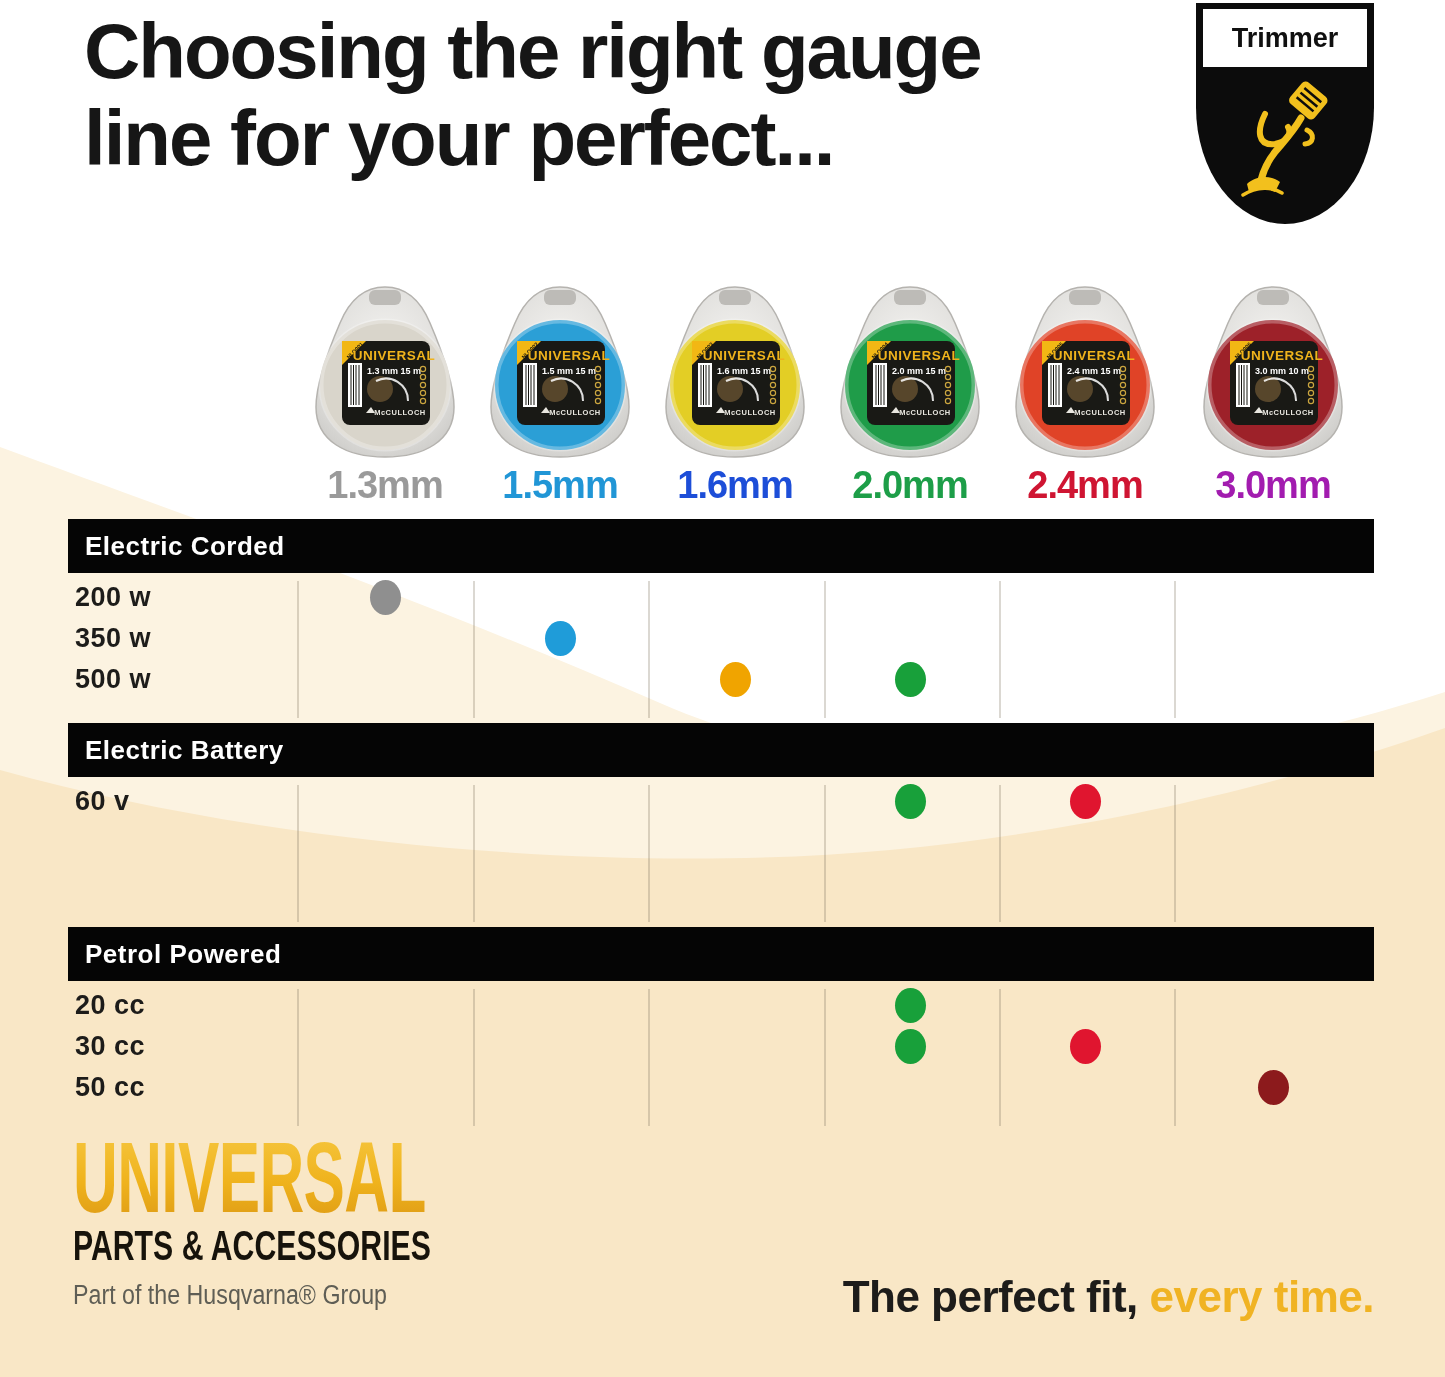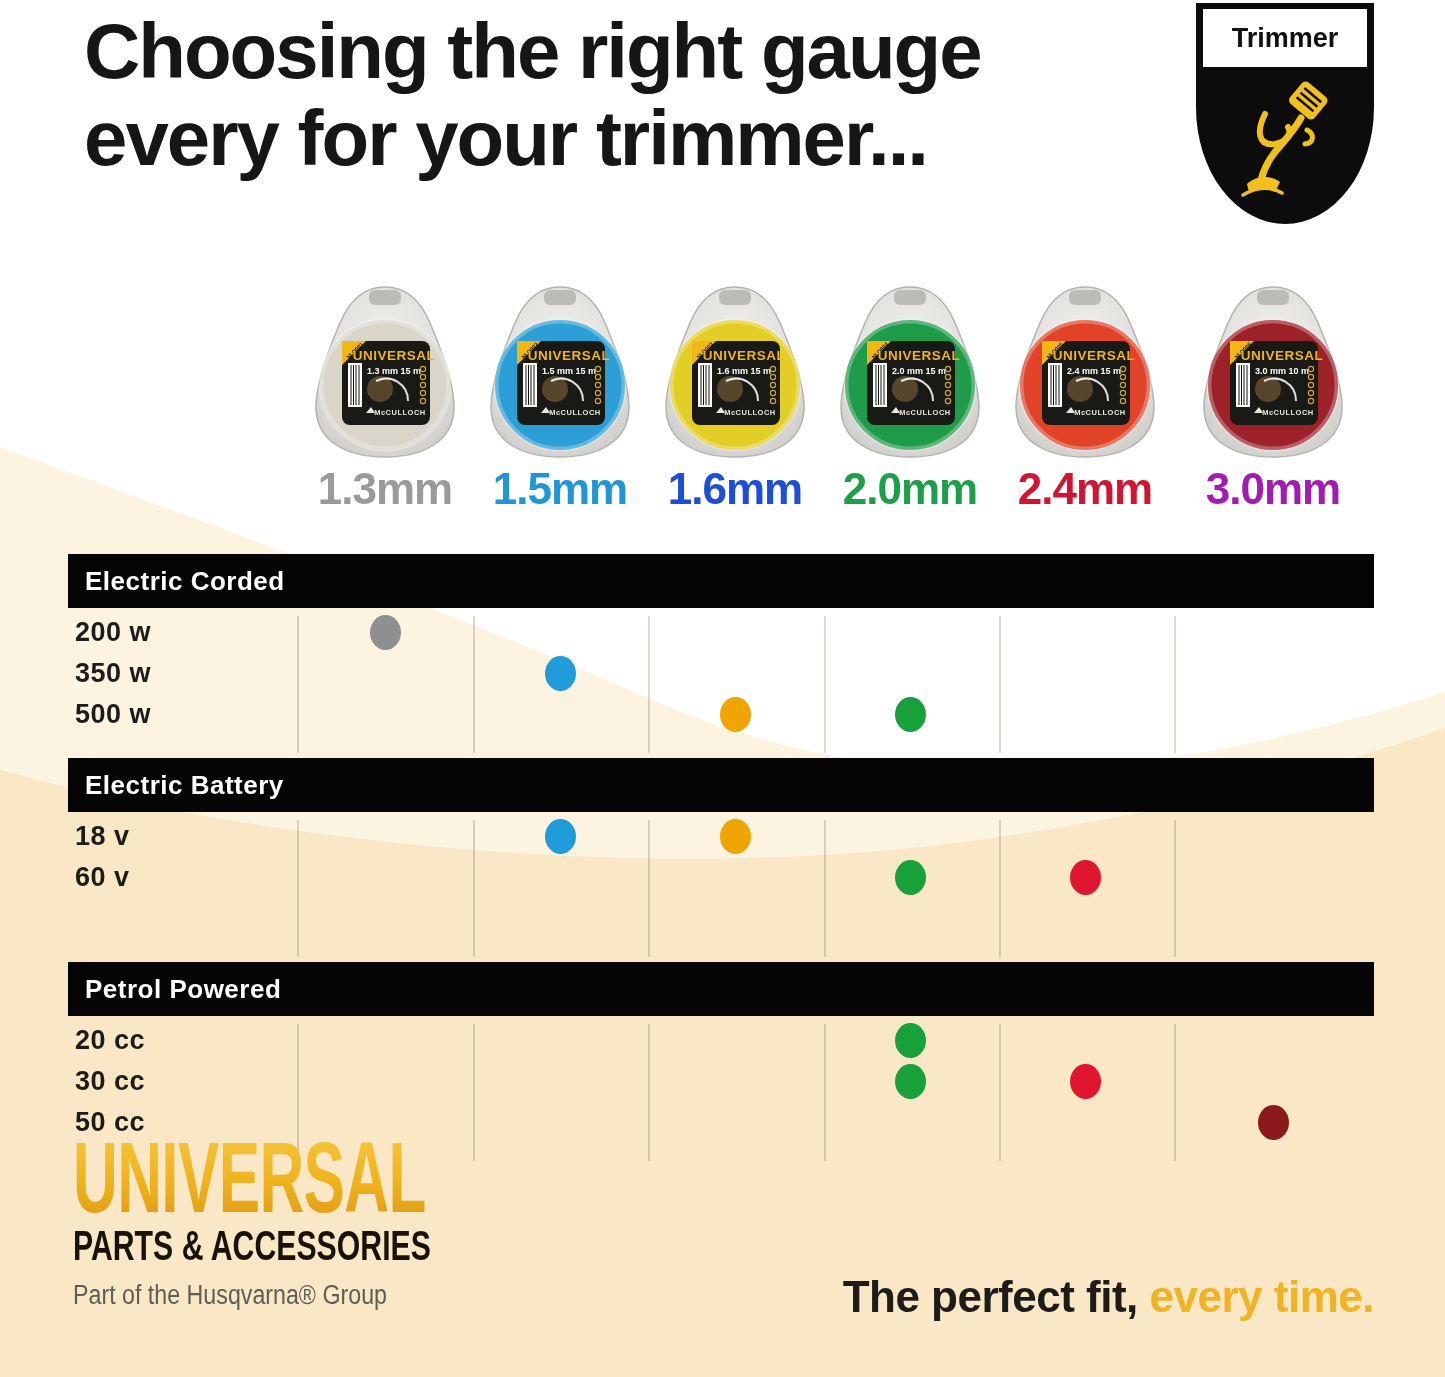--- a/index.html
+++ b/index.html
@@ -11,31 +11,31 @@
          letter-spacing:-2px;line-height:1.12;color:#161616;}
 
   
   .badge{position:absolute;left:1196px;top:3px;width:178px;height:221px;background:#0c0c0c;
          border-radius:0 0 90px 90px / 0 0 118px 118px;}
   .badge-label{margin:6px auto 0;width:164px;height:58px;background:#fff;display:flex;
                align-items:center;justify-content:center;font-size:27px;font-weight:700;color:#101010;}
   .badge-icon{display:block;margin:8px auto 0;}
 
   
-  .section{position:absolute;left:68px;width:1306px;margin-top:35px;}
+  .section{position:absolute;left:68px;width:1306px;}
   .bar{height:54px;background:#050505;color:#fff;font-size:26px;font-weight:700;
        line-height:54px;padding-left:17px;box-sizing:border-box;letter-spacing:.5px;}
   .rows{position:relative;margin-top:4px;}
   .mrow{position:relative;height:41px;}
   .mrow-label{position:absolute;left:7px;top:0;height:41px;line-height:41px;
               font-size:27px;font-weight:700;color:#1d1c1a;letter-spacing:.5px;}
   .sep{position:absolute;width:2px;background:rgba(125,115,92,.28);top:4px;}
   .dot{position:absolute;width:31px;height:35px;border-radius:50%;}
 
-  .gauge-label{position:absolute;width:176px;text-align:center;font-size:44px;font-weight:700;letter-spacing:-1px;}
+  .gauge-label{position:absolute;width:176px;text-align:center;font-size:38px;font-weight:700;letter-spacing:-1px;}
   .pack{position:absolute;width:158px;height:180px;}
 
   
   .logo1{position:absolute;left:73px;top:1120px;font-size:100px;font-weight:700;letter-spacing:-1px;
          transform:scale(0.62,1);transform-origin:left top;
          background:linear-gradient(180deg,#f7ca45 0%,#efb21c 55%,#d99514 100%);
          -webkit-background-clip:text;background-clip:text;color:#eead18;-webkit-text-fill-color:transparent;}
   .logo2{position:absolute;left:73px;top:1222px;font-size:42px;font-weight:700;letter-spacing:0;
          transform:scale(0.72,1);transform-origin:left top;color:#17130b;}
   .logo3{position:absolute;left:73px;top:1280px;font-size:27px;color:#5f5e55;
@@ -48,21 +48,21 @@
 <body>
 
 <div class="canvas">
 
   <svg class="bg" viewBox="0 0 1445 1377" preserveAspectRatio="none">
     <rect x="0" y="0" width="1445" height="1377" fill="#ffffff"></rect>
     <path fill="#fcf3e1" d="M0,447 C170,510 400,590 660,703 C900,807 1160,782 1445,692 L1445,1377 L0,1377 Z"></path>
     <path fill="#f9e7c6" d="M0,770 C280,848 630,874 890,850 C1125,828 1320,772 1445,728 L1445,1377 L0,1377 Z"></path>
   </svg>
 
-  <h1 class="title"><span>Choosing the right gauge</span><br><span>every for your trimmer...</span></h1>
+  <h1 class="title"><span>Choosing the right gauge</span><br><span>line for your perfect...</span></h1>
 
   <div class="badge">
     <div class="badge-label">Trimmer</div>
     <svg class="badge-icon" width="100" height="130" viewBox="0 0 100 120">
       <g transform="rotate(40 72 22)">
         <rect x="56" y="6" width="32" height="28" rx="5" fill="#f2c01d"></rect>
         <line x1="61" y1="13" x2="83" y2="13" stroke="#0c0c0c" stroke-width="2.5"></line>
         <line x1="61" y1="19" x2="83" y2="19" stroke="#0c0c0c" stroke-width="2.5"></line>
         <line x1="61" y1="25" x2="83" y2="25" stroke="#0c0c0c" stroke-width="2.5"></line>
       </g>
@@ -333,25 +333,20 @@
       <div class="section" style="top: 723px;">
         <div class="bar">Electric Battery</div>
         <div class="rows">
           <div class="sep" style="left: 229px; height: 137px;"></div>
           <div class="sep" style="left: 405px; height: 137px;"></div>
           <div class="sep" style="left: 580px; height: 137px;"></div>
           <div class="sep" style="left: 756px; height: 137px;"></div>
           <div class="sep" style="left: 931px; height: 137px;"></div>
           <div class="sep" style="left: 1106px; height: 137px;"></div>
           <div class="mrow">
-            <div class="mrow-label">18 v</div>
-            <div class="dot" style="left: 477px; top: 3px; background: rgb(31, 156, 217);"></div>
-            <div class="dot" style="left: 652px; top: 3px; background: rgb(240, 164, 0);"></div>
-          </div>
-          <div class="mrow">
             <div class="mrow-label">60 v</div>
             <div class="dot" style="left: 827px; top: 3px; background: rgb(24, 160, 58);"></div>
             <div class="dot" style="left: 1002px; top: 3px; background: rgb(224, 21, 47);"></div>
           </div>
         </div>
       </div>
       <div class="section" style="top: 927px;">
         <div class="bar">Petrol Powered</div>
         <div class="rows">
           <div class="sep" style="left: 229px; height: 137px;"></div>

